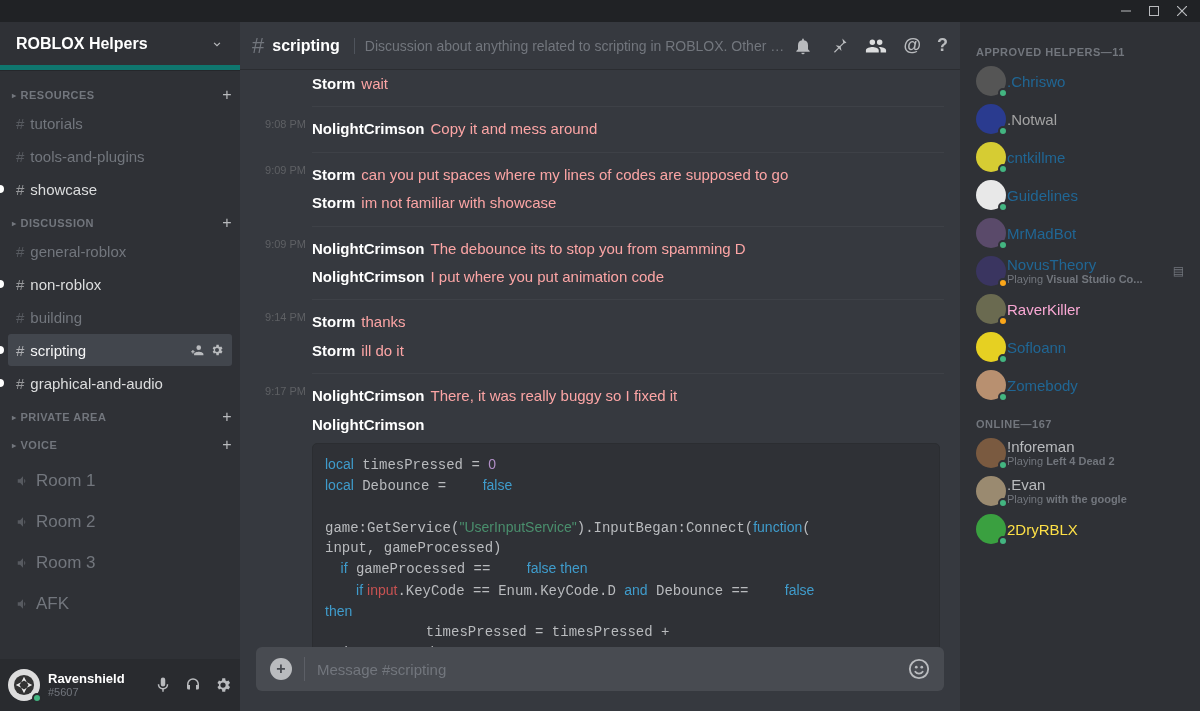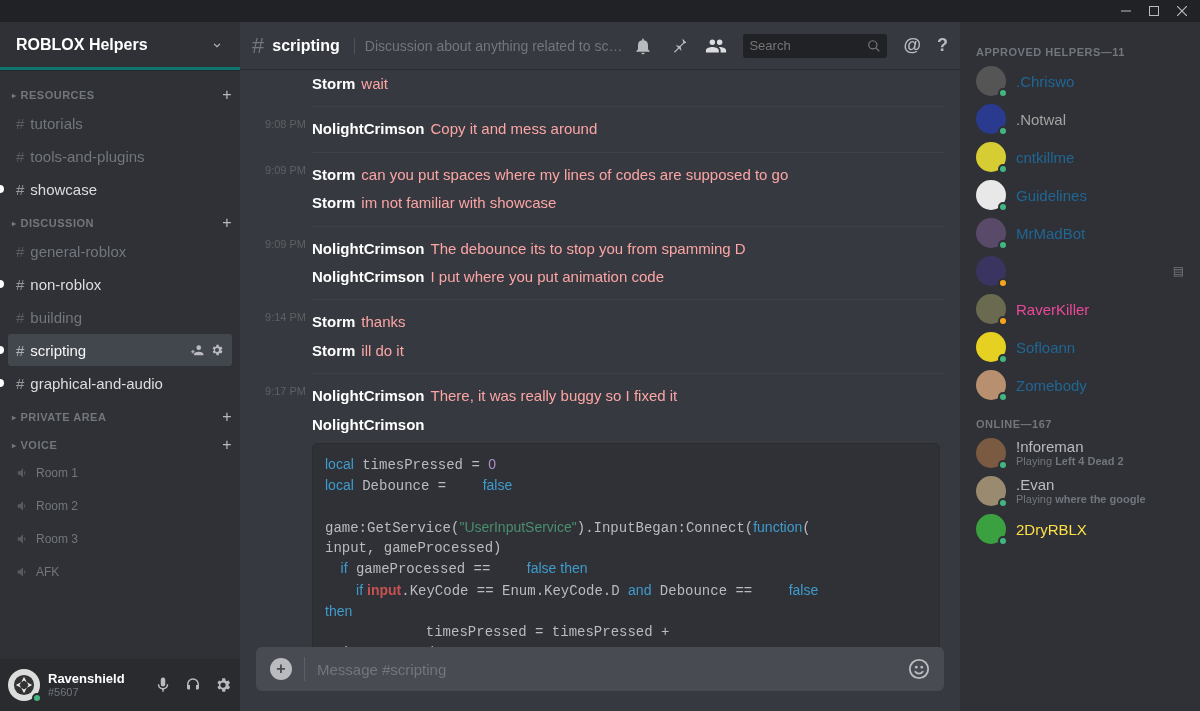--- a/index.html
+++ b/index.html
@@ -2,37 +2,37 @@
 <html><head>
 <meta charset="utf-8">
 <style>
 * { margin:0; padding:0; box-sizing:border-box; font-family:"Whitney","Helvetica Neue",Helvetica,Arial,sans-serif; }
 body { width:1200px; height:711px; overflow:hidden; background:#202225; display:flex; flex-direction:column; }
 .titlebar { height:22px; background:#202225; display:flex; justify-content:flex-end; align-items:center; padding-right:4px; }
 .tb-btn { width:28px; height:22px; display:flex; align-items:center; justify-content:center; color:#b9bbbe; font-size:14px; }
 .main { flex:1; display:flex; min-height:0; } 
 
 .sidebar { width:240px; background:#2f3136; display:flex; flex-direction:column; }
-.server-header { height:48px; display:flex; align-items:center; justify-content:space-between; padding:0 16px; border-bottom:3px solid #0f766e; box-shadow:0 1px 0 rgba(0,0,0,.2); }
+.server-header { height:48px; display:flex; align-items:center; justify-content:space-between; padding:0 16px; border-bottom:5px solid #0f766e; box-shadow:0 1px 0 rgba(0,0,0,.2); }
 .server-name { color:#fff; font-weight:600; font-size:16px; }
 .chev { color:#b9bbbe; }
 .channels { flex:1; overflow:hidden; padding-top:8px; }
 .cat { display:flex; align-items:center; justify-content:space-between; padding:8px 8px 2px 12px; color:#72767d; font-size:11px; font-weight:600; letter-spacing:.5px; text-transform:uppercase; }
 .cat .arrow { margin-right:2px; font-size:8px; }
 .cat-left { display:flex; align-items:center; gap:2px;}
 .add { color:#b9bbbe; font-size:16px; font-weight:400; }
 .chan { position:relative; display:flex; align-items:center; height:32px; margin:1px 8px 1px 8px; padding:0 8px; border-radius:3px; color:#72767d; font-size:15px; gap:6px; }
 .chan .hash { opacity:.6; }
 .chan.read { color:#72767d; }
 .chan.unread { color:#dcddde; }
 .chan.unread::before { content:""; position:absolute; left:-8px; top:50%; transform:translateY(-50%); width:4px; height:8px; background:#fff; border-radius:0 4px 4px 0; }
 .chan.selected { background:#42464d; color:#f6f6f7; }
 .chan.selected::before { content:""; position:absolute; left:-8px; top:50%; transform:translateY(-50%); width:4px; height:8px; background:#fff; border-radius:0 4px 4px 0; }
 .chan .icons { margin-left:auto; display:flex; gap:6px; color:#b9bbbe; font-size:13px; }
-.vchan { display:flex; align-items:center; height:32px; margin:1px 8px; padding:0 8px; color:#72767d; font-size:12px; gap:6px; }
+.vchan { display:flex; align-items:center; height:32px; margin:9px 8px; padding:0 8px; color:#72767d; font-size:17px; gap:6px; }
 .vchan .spk { opacity:.6; font-size:13px; }
 .user-panel { height:52px; background:#292b2f; display:flex; align-items:center; padding:0 8px; gap:8px; }
 .avatar { width:32px; height:32px; border-radius:50%; background:#4f545c; position:relative; flex-shrink:0; display:flex; align-items:center; justify-content:center;}
 .status-dot { position:absolute; right:-2px; bottom:-2px; width:10px; height:10px; border-radius:50%; border:2px solid #292b2f; }
 .status-online { background:#43b581; }
 .status-idle { background:#faa61a; }
 .uinfo { display:flex; flex-direction:column; line-height:1.1; }
 .uname { color:#fff; font-size:13px; font-weight:600; }
 .udisc { color:#72767d; font-size:11px; }
 .uicons { margin-left:auto; display:flex; gap:12px; color:#b9bbbe; }
@@ -51,31 +51,31 @@
 .divider { height:1px; background:#3e4147; margin:8px 16px 8px 72px; }
 .ts { position:absolute; left:10px; top:3px; width:56px; text-align:right; color:#5e6064; font-size:11px; }
 .author { color:#fff; font-weight:600; font-size:15px; margin-right:6px; }
 .content { color:#fca5a5; font-size:15px; }
 .line { line-height:1.4; padding:1px 0;}
 .codeblock { margin:6px 0 0 0; background:#2f3136; border:1px solid #2b2d31; border-radius:5px; padding:10px 12px; font-family:Consolas,"Courier New",monospace; font-size:14px; line-height:1.45; color:#b9bbbe; white-space:pre; overflow:hidden;}
 .kw { color:#3f9ccc; }
 .bool { color:#3f9ccc;margin-left:28px; }
 .str { color:#4a8f6d; }
 .num { color:#b18fc7; }
-.self { color:#c75252;font-weight:bold; }
+.self { color:#c75252; }
 
 .input-area { padding:0 16px 20px 16px; }
 .input-box { background:#484b51; border-radius:6px; height:44px; display:flex; align-items:center; padding:0 14px; gap:12px; }
 .plus-circle { width:22px; height:22px; border-radius:50%; background:#b9bbbe; color:#484b51; display:flex; align-items:center; justify-content:center; font-weight:700; font-size:16px;}
 .msg-input { flex:1; color:#72767d; font-size:15px; border-left:1px solid #5c5f66; padding-left:12px; height:24px; display:flex; align-items:center;}
 .emoji { color:#b9bbbe; font-size:20px;}
 
 .members { width:240px; background:#2f3136; padding:10px 8px 0 8px; overflow:hidden; }
 .mcat { color:#72767d; font-size:11px; font-weight:600; letter-spacing:.5px; padding:14px 8px 4px 8px; text-transform:uppercase;}
-.member { display:flex; align-items:center; gap:10px; padding:4px 8px; border-radius:3px; }
+.member { display:flex; align-items:center; gap:1px; padding:4px 8px; border-radius:3px; }
 .mavatar { width:30px; height:30px; border-radius:50%; position:relative; flex-shrink:0; }
 .mavatar .status-dot{ border-color:#2f3136; width:10px; height:10px; right:-2px; bottom:-2px;}
 .mname { font-size:15px; font-weight:500; overflow:hidden; text-overflow:ellipsis; white-space:nowrap;}
 .mactivity { color:#72767d; font-size:11px; line-height:1.1;}
 .mrow { display:flex; flex-direction:column; min-width:0;}
 .mactivity .game { font-weight:600; }
 .rich-icon { color:#72767d; font-size:12px; margin-left:auto;}
 
 svg{display:block;}
 </style>
@@ -264,26 +264,20 @@
         <span>
             <svg width="20" height="20" viewBox="0 0 24 24" fill="#b9bbbe">
               <path d="M16 3l5 5-3 1-4 4 1 5-3-3-5 5-1-1 5-5-3-3 5 1 4-4z"></path>
             </svg>
           </span>
         <span>
             <svg width="22" height="22" viewBox="0 0 24 24" fill="#dcddde">
               <path d="M16 11a3 3 0 1 0-3-3 3 3 0 0 0 3 3zm-8 0a3 3 0 1 0-3-3 3 3 0 0 0 3 3zm0 2c-2.3 0-7 1.2-7 3.5V19h14v-2.5C15 14.2 10.3 13 8 13zm8 0c-.3 0-.6 0-1 .1 1.2.9 2 2 2 3.4V19h6v-2.5c0-2.3-4.7-3.5-7-3.5z"></path>
             </svg>
           </span>
-        <div class="search">
-          <input placeholder="Search" style="">
-          <svg width="14" height="14" viewBox="0 0 24 24" fill="#72767d">
-              <path d="M10 2a8 8 0 1 0 4.9 14.3l5.4 5.4 1.4-1.4-5.4-5.4A8 8 0 0 0 10 2zm0 2a6 6 0 1 1-6 6 6 6 0 0 1 6-6z"></path>
-            </svg>
-        </div>
         <span style="font-size:18px;font-weight:600;">@</span>
         <span style="font-size:18px;font-weight:600;">?</span>
       </div>
     </div>
 
     <div class="messages" id="msg-list">
         <div class="mgroup">
           <div class="line"><span class="author">Storm</span><span class="content">wait</span></div>
         </div>
         <div class="divider"></div>
@@ -394,28 +388,32 @@
           <span class="status-dot status-online"></span>
         </div>
         <div class="mrow">
           <span class="mname" style="color:#206694">MrMadBot</span>
         </div>
       </div>
       <div class="member">
         <div class="mavatar" style="background:#3a3560">
           <span class="status-dot status-idle"></span>
         </div>
+        <div class="mrow">
+          <span class="mname" style="color:#206694">NovusTheory</span>
+          <div class="mactivity">Playing <span class="game">Visual Studio Co...</span></div>
+        </div>
         <span class="rich-icon">▤</span>
       </div>
       <div class="member">
         <div class="mavatar" style="background:#6a6a50">
           <span class="status-dot status-idle"></span>
         </div>
         <div class="mrow">
-          <span class="mname" style="color:#ec4899">RaverKiller</span>
+          <span class="mname" style="color:#f9a8d4">RaverKiller</span>
         </div>
       </div>
       <div class="member">
         <div class="mavatar" style="background:#e6d022">
           <span class="status-dot status-online"></span>
         </div>
         <div class="mrow">
           <span class="mname" style="color:#206694">Sofloann</span>
         </div>
       </div>
@@ -436,21 +434,21 @@
           <span class="mname" style="color:#b9bbbe">!nforeman</span>
           <div class="mactivity">Playing <span class="game">Left 4 Dead 2</span></div>
         </div>
       </div>
       <div class="member">
         <div class="mavatar" style="background:#9a8a70">
           <span class="status-dot status-online"></span>
         </div>
         <div class="mrow">
           <span class="mname" style="color:#b9bbbe">.Evan</span>
-          <div class="mactivity">Playing <span class="game">where the google</span></div>
+          <div class="mactivity">Playing <span class="game">with the google</span></div>
         </div>
       </div>
       <div class="member">
         <div class="mavatar" style="background:#3aa040">
           <span class="status-dot status-online"></span>
         </div>
         <div class="mrow">
           <span class="mname" style="color:#fde047">2DryRBLX</span>
         </div>
       </div>

